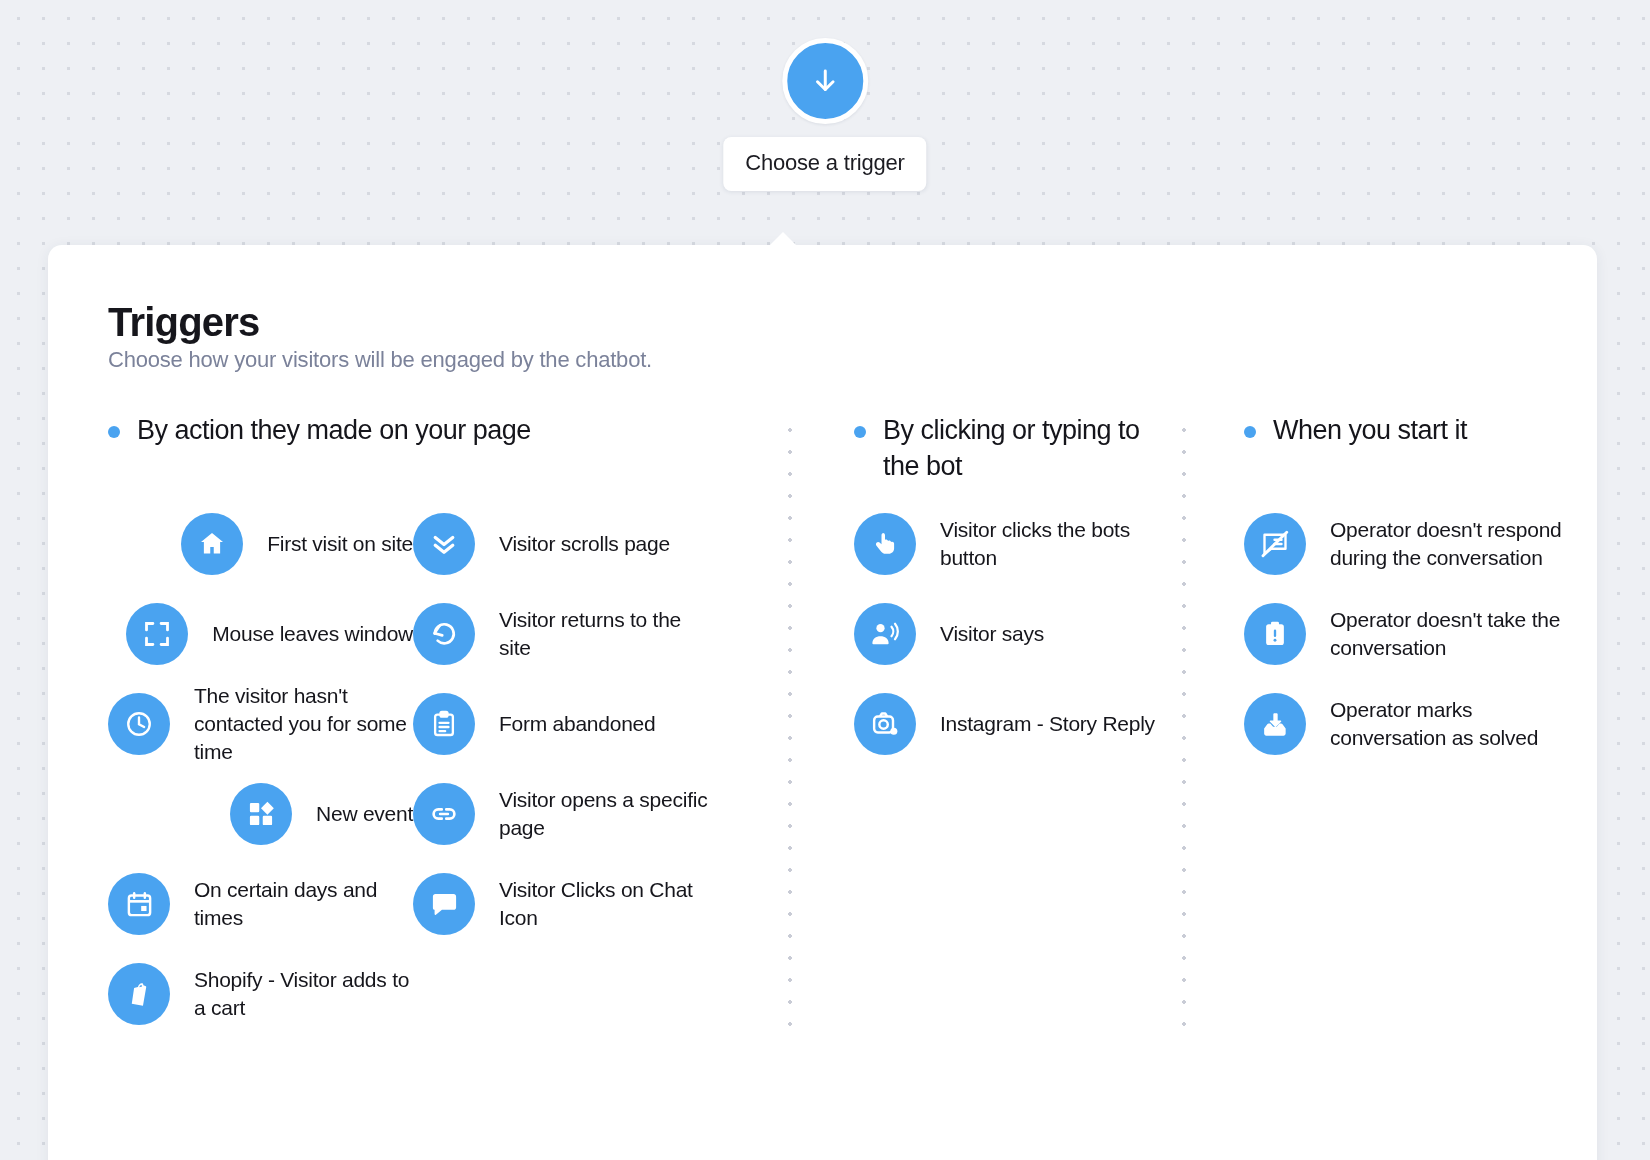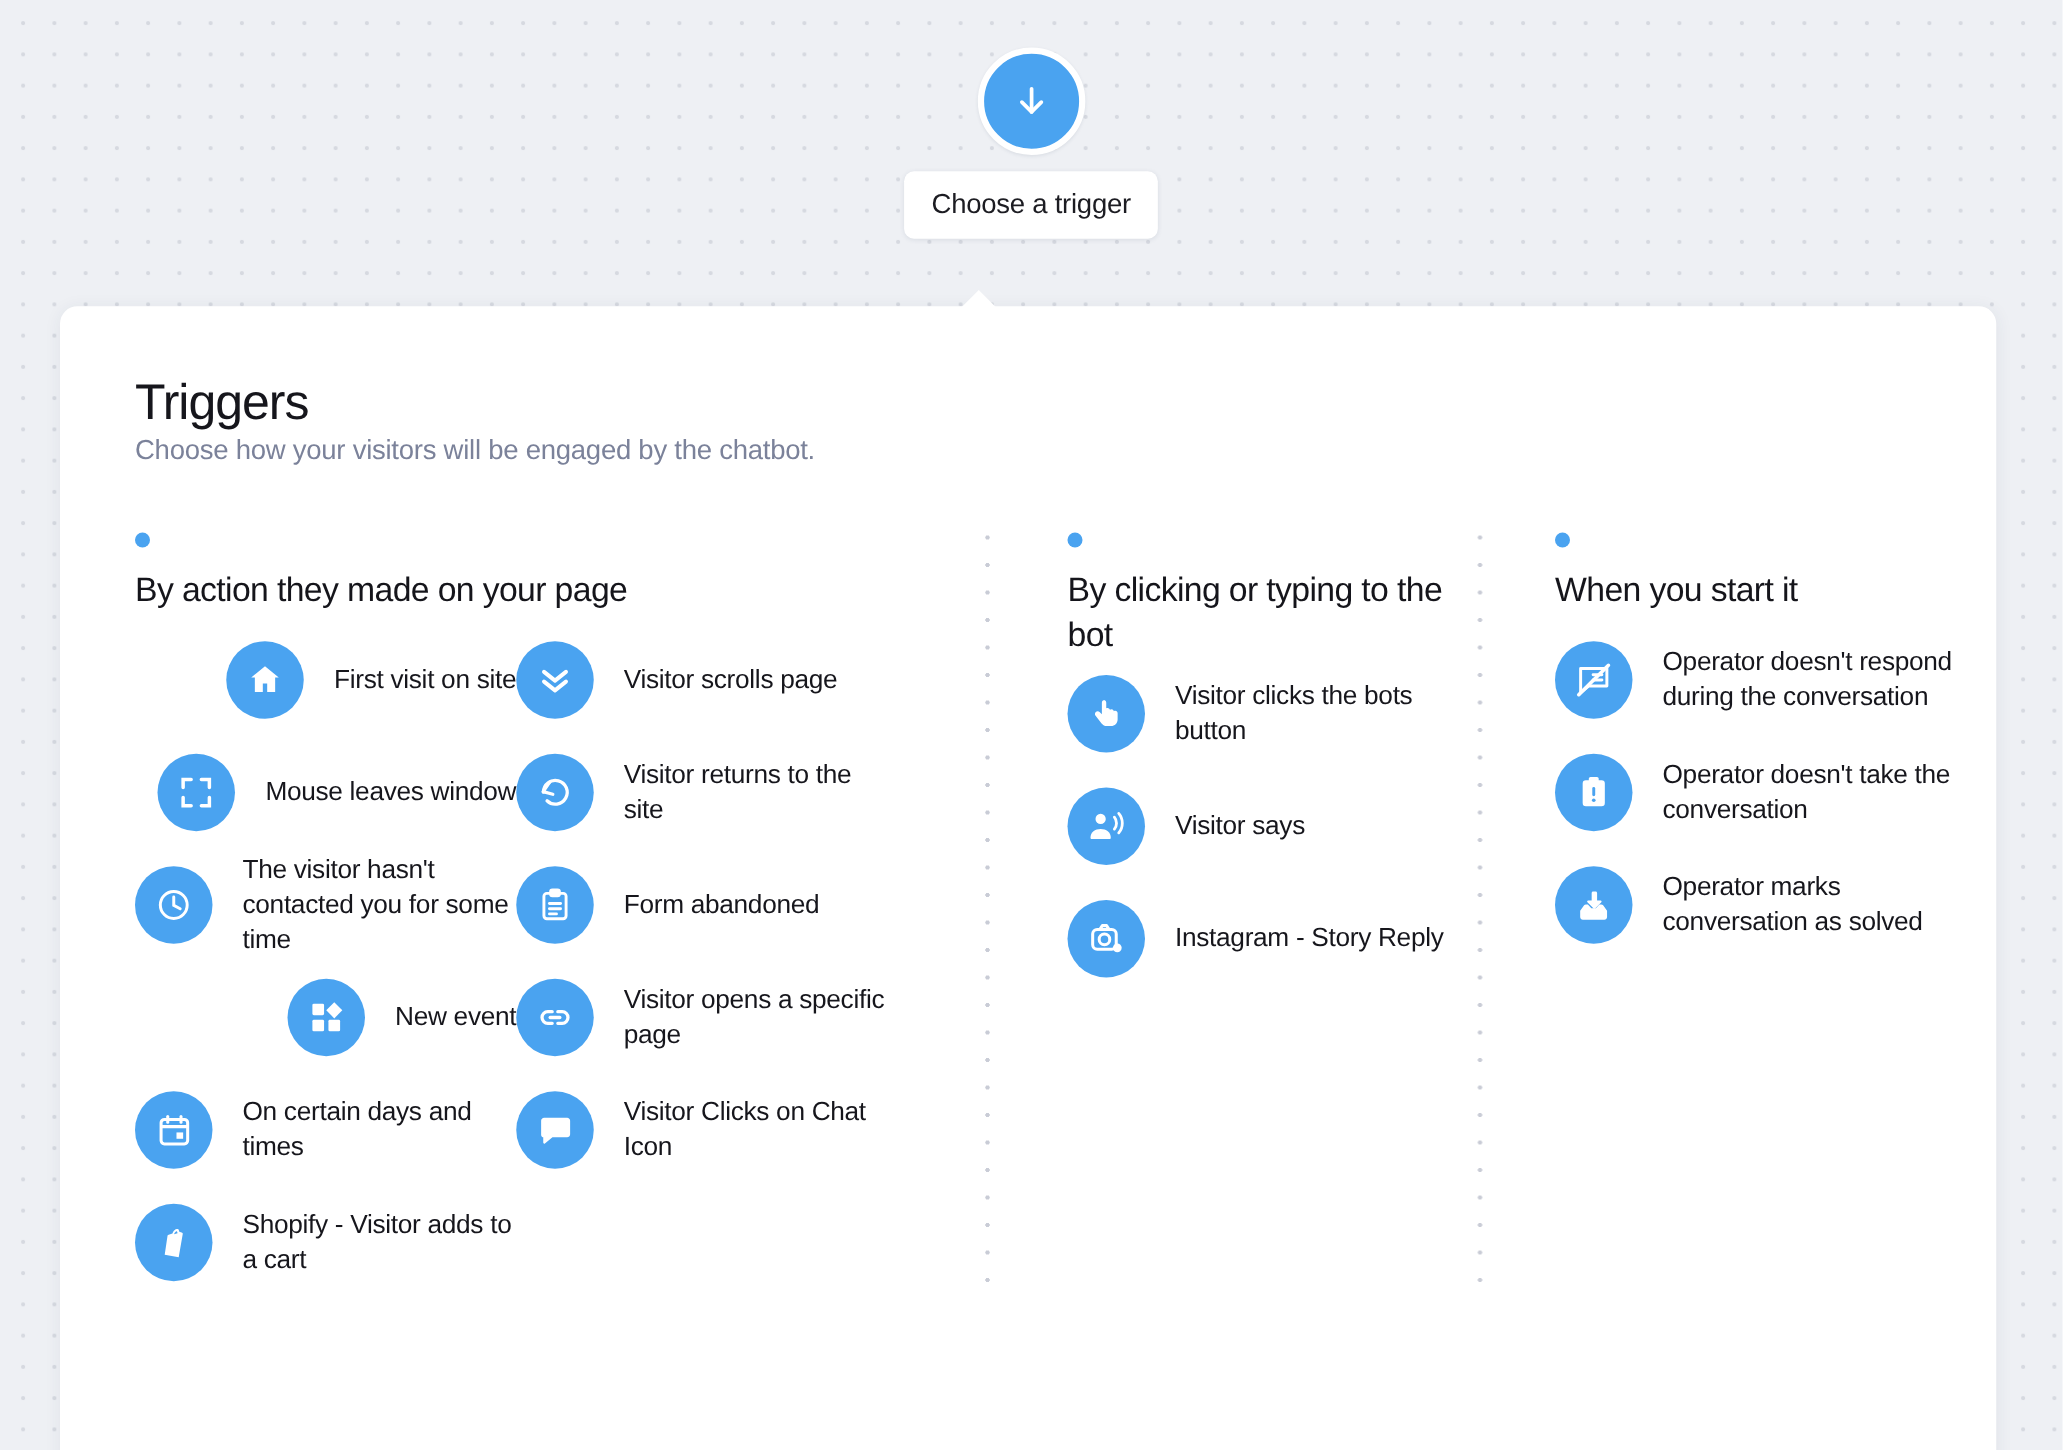--- a/index.html
+++ b/index.html
@@ -74,21 +74,21 @@
     border-right: 15px solid transparent;
     border-bottom: 15px solid #ffffff;
     transform: translateX(-50%);
     z-index: 3;
   }
 
   .card-inner { padding: 55px 0 0 60px; }
 
   .page-title {
     font-size: 40px;
-    font-weight: 400;
+    font-weight: 700;
     color: #16161c;
     letter-spacing: -0.8px;
     line-height: 1.1;
   }
   .page-subtitle {
     margin-top: 3px;
     font-size: 22px;
     color: #7b829a;
     letter-spacing: -0.2px;
   }
@@ -113,21 +113,20 @@
     background-size: 4px 22px;
     background-repeat: repeat-y;
     flex: none;
   }
 
   .group-head {
     display: flex;
     align-items: flex-start;
     gap: 17px;
     min-height: 86px;
-    flex-direction: column;
   }
   .bullet {
     width: 12px;
     height: 12px;
     border-radius: 50%;
     background: #4aa3f0;
     margin-top: 13px;
     flex: none;
   }
   .group-title {

